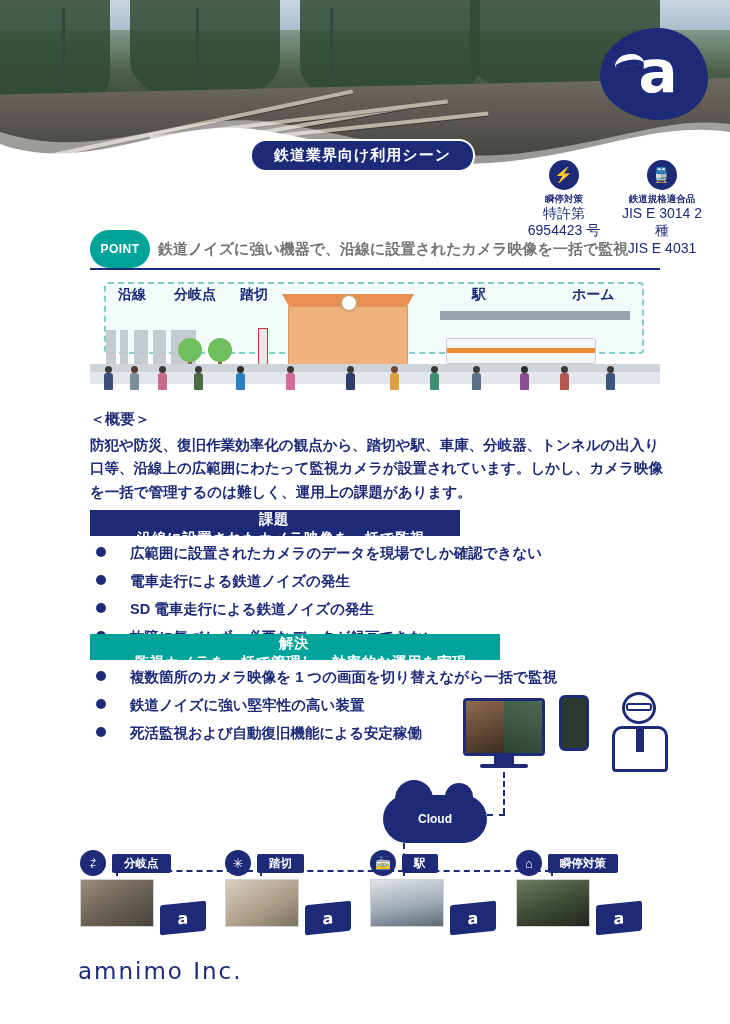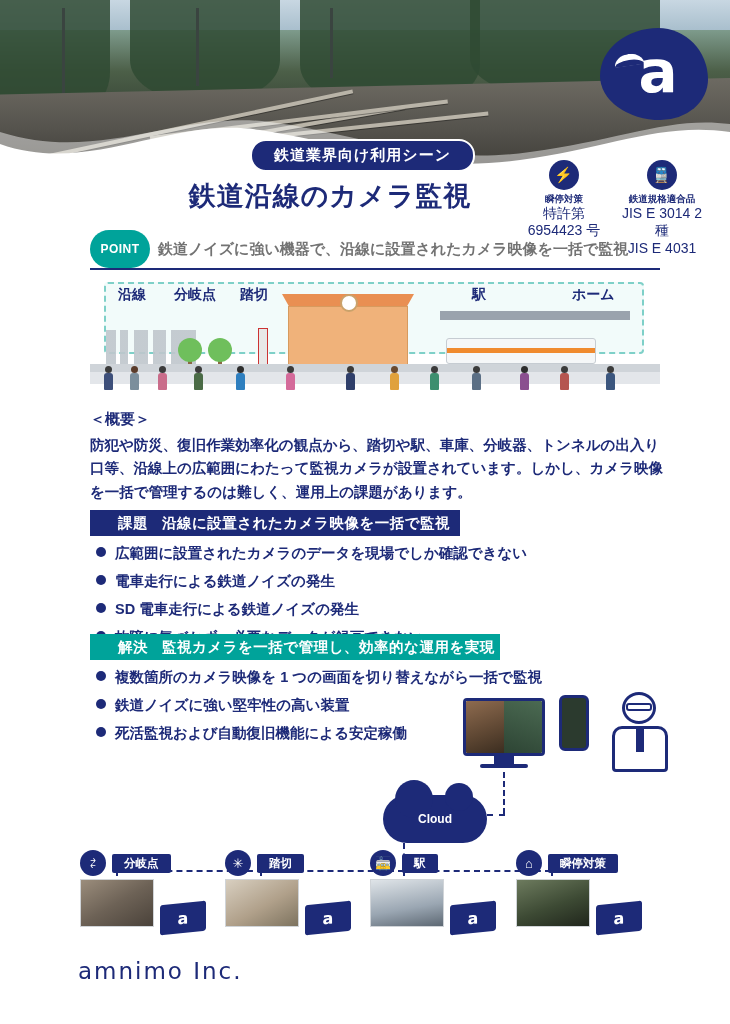--- a/index.html
+++ b/index.html
@@ -178,31 +178,31 @@
   }
   .overview-text {
     position:absolute; left:90px; top:434px; width:580px;
     font-size:14.5px; line-height:1.62; color:#1d2a78; font-weight:600;
   }
 
   
   .bar {
     position:absolute; left:90px; width:370px; height:26px;
     display:flex; align-items:center; color:#fff; font-size:14.5px; font-weight:800;
-    padding-left:28px; letter-spacing:.5px;
+    padding-left:12px; letter-spacing:.5px;flex-direction:column;
   }
   .bar.issue { background:#1d2a78; top:510px; }
   .bar.solve { background:#00a39a; top:634px; }
   .bar .tag { margin-right:14px; }
 
   .bullets { position:absolute; left:96px; width:600px; }
   .bullets.issue { top:542px; }
   .bullets.solve { top:666px; }
   .bullet {
-    display:flex; align-items:flex-start; gap:9px;
+    display:flex; align-items:flex-start; gap:24px;
     font-size:14.5px; line-height:1.55; color:#1d2a78; font-weight:600;
     margin-bottom:5.5px;
   }
   .dot {
     width:10px; height:10px; border-radius:50%; background:#1d2a78;
     margin-top:5px; flex:0 0 auto;
   }
 
   
   .diagram { position:absolute; left:70px; top:690px; width:600px; height:270px; }
@@ -307,21 +307,20 @@
     </svg>
   </div>
 
   <div class="logo-badge">
     <div class="blob"></div>
     <div class="a-letter">a</div>
     <div class="swoosh"></div>
   </div>
 
   <div class="scene-chip">鉄道業界向け利用シーン</div>
-  <div class="main-title">鉄道沿線のカメラ監視</div>
 
   <div class="cert-group">
     <div class="cert">
       <div class="circle">⚡</div>
       <div class="c-title">瞬停対策</div>
       <div class="c-sub">特許第 6954423 号</div>
     </div>
     <div class="cert">
       <div class="circle">🚆</div>
       <div class="c-title">鉄道規格適合品</div>

